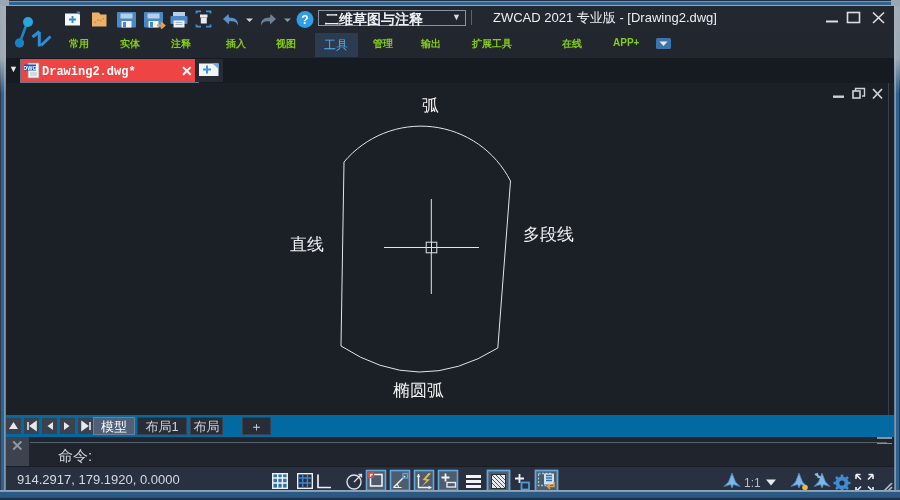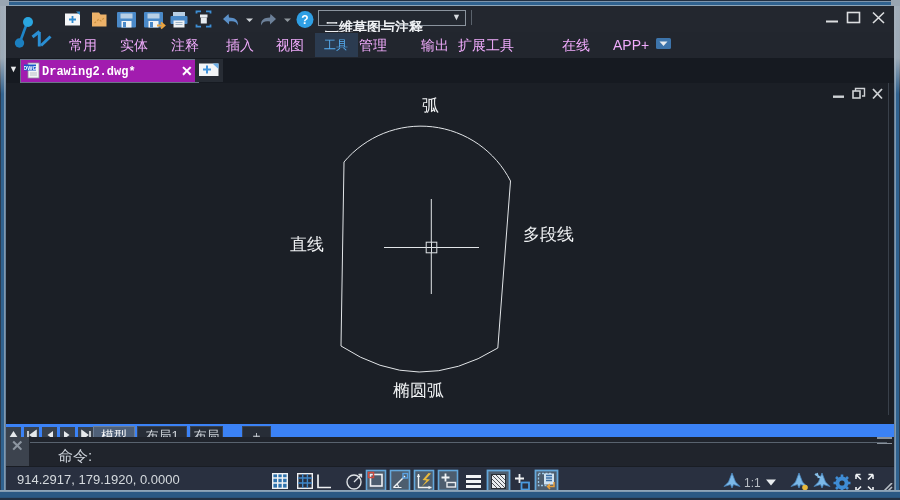--- a/index.html
+++ b/index.html
@@ -13,37 +13,37 @@
 #brd-left { left:0; top:6px; width:6px; height:488px; background:linear-gradient(180deg, rgba(168,178,188,0.95) 0px, rgba(168,178,188,0.9) 52px, rgba(168,178,188,0) 88px), linear-gradient(90deg,#2c3c50 0%,#2c3c50 14%,#30628f 22%,#30628f 62%,#8099b0 70%,#8099b0 86%,#4a5f76 100%); }
 #brd-right { left:894px; top:6px; width:6px; height:488px; background:linear-gradient(180deg, rgba(168,178,188,0.95) 0px, rgba(168,178,188,0.9) 52px, rgba(168,178,188,0) 88px), linear-gradient(90deg,#4a5f76 0%,#8099b0 14%,#8099b0 30%,#30628f 38%,#30628f 78%,#2c3c50 86%,#2c3c50 100%); }
 #brd-bottom { left:0; top:490px; width:900px; height:10px; background:linear-gradient(#8fa5b8 0%,#8fa5b8 14%,#2b5984 22%,#2b5984 74%,#223042 80%,#223042 100%); }
 
 
 #titlebar { left:6px; top:6px; width:888px; height:26px; background:#23272f; }
 #title-text { left:493px; top:9px; width:240px; color:#eceef0; font-size:13px; white-space:nowrap; }
 
 
 #menubar { left:6px; top:32px; width:888px; height:26px; background:#22262e; }
-.mi { position:absolute; top:5px; color:#f0abfc; font-size:14px; font-weight:normal; white-space:nowrap; }
+.mi { position:absolute; top:5px; color:#84cc16; font-size:10px; font-weight:bold; white-space:nowrap; }
 #mi-active { position:absolute; left:309px; top:1px; width:43px; height:24px; background:#2b3b50; }
 #mi-active span { position:absolute; left:9px; top:4px; color:#56aef2; font-size:12px; font-weight:normal; }
 
 
 #tabbar { left:6px; top:58px; width:888px; height:25px; background:#161a21; z-index:5; }
-#ftab { position:absolute; left:14px; top:1px; width:179px; height:24px; background:#a21caf; border:1px solid #6b7789; }
+#ftab { position:absolute; left:14px; top:1px; width:179px; height:24px; background:#ef4444; border:1px solid #6b7789; }
 #ftab .txt { position:absolute; left:21px; top:5px; color:#fff; font-family:"Liberation Mono",monospace; font-weight:bold; font-size:12px; }
 #ftab .x { position:absolute; left:160px; top:3px; color:#fff; font-size:14px; font-weight:bold; }
 #newtab { position:absolute; left:189px; top:1px; width:28px; height:23px; background:#272c34; }
 
 
 #canvas { left:6px; top:80px; width:882px; height:335px; background:#1b1f26; }
 #canvas svg { position:absolute; left:0; top:0; }
 
 
-#layoutbar { left:6px; top:424px; width:888px; height:22px; background:#3b82f6; }
+#layoutbar { left:6px; top:415px; width:888px; height:22px; background:#0369a1; }
 .ltab { position:absolute; top:2px; height:18px; background:#272d37; border:1px solid #3a4250; color:#ced3d9; font-size:13px; text-align:center; line-height:17px; }
 
 
 #cmdline { left:6px; top:437px; width:888px; height:29px; background:#20242c; }
 #cmd-gutter { position:absolute; left:0px; top:0px; width:23px; height:29px; background:#3c434e; }
 #cmd-x { position:absolute; left:5px; top:0px; color:#8d96a1; font-size:15px; font-weight:bold; }
 #cmd-sep { position:absolute; left:24px; top:5px; width:857px; height:1px; background:#59636f; }
 #cmd-text { position:absolute; left:25px; top:10px; color:#ccd2da; font-size:15px;margin-left:27px; }
 #cmd-grip { position:absolute; left:871px; top:0px; width:15px; height:7px; border-top:2px solid #8a929c; border-bottom:1px solid #8a929c; }
 
@@ -98,42 +98,43 @@
     <path d="M 186 10.5 h 7 l -3.5 3.5 z" fill="#cfd4d9"></path>
 
     <path d="M 210.5 6 L 216 11 L 210 16.5 L 210 13.5 C 205 12.5 202.5 14 201 17.5 C 200.7 12 204 9.7 210 9.6 Z" fill="#6c8099"></path>
     <path d="M 224 10.5 h 7 l -3.5 3.5 z" fill="#8f979e"></path>
 
     <circle cx="245" cy="11.5" r="8.5" fill="#2f9fe4"></circle>
     <text x="245" y="16" text-anchor="middle" font-family="Liberation Sans" font-size="12" font-weight="bold" fill="#fff">?</text>
   </svg>
 
   <div class="abs" style="left:318px;top:10px;width:148px;height:16px;border:1px solid #8b949e;background:#232830;">
-    <span style="position:absolute;left:6px;top:0px;color:#eef0f3;font-size:14px;font-weight:bold;margin-top:8px;">二维草图与注释</span>
+    <span style="position:absolute;left:6px;top:0px;color:#eef0f3;font-size:14px;font-weight:bold;">二维草图与注释</span>
     <span style="position:absolute;right:4px;top:1px;color:#d8dce0;font-size:9px;">▼</span>
   </div>
   <div class="abs" style="left:471px;top:10px;width:1px;height:15px;background:#5a626c;"></div>
+  <div class="abs" id="title-text">ZWCAD 2021 专业版 - [Drawing2.dwg]</div>
 
   <svg class="abs" style="left:820px;top:8px;" width="72" height="20" viewBox="0 0 72 20">
     <rect x="6" y="12.5" width="12" height="2" fill="#dcdee0"></rect>
     <rect x="27.5" y="4.5" width="12" height="10" fill="none" stroke="#dcdee0" stroke-width="1.6"></rect>
     <path d="M 53 4.5 L 64 15 M 64 4.5 L 53 15" stroke="#dcdee0" stroke-width="1.6"></path>
   </svg>
   <div class="abs" id="menubar">
     <div id="mi-active">
         <span>工具</span>
       </div>
     <span class="mi" style="left:63px;">常用</span>
     <span class="mi" style="left:114px;text-align:right;">实体</span>
     <span class="mi" style="left:165px;">注释</span>
     <span class="mi" style="left:220px;">插入</span>
     <span class="mi" style="left:270px;">视图</span>
-    <span class="mi" style="left:353px;">管理</span>
+    <span class="mi" style="left:367px;">管理</span>
     <span class="mi" style="left:415px;">输出</span>
-    <span class="mi" style="left:452px;">扩展工具</span>
+    <span class="mi" style="left:466px;">扩展工具</span>
     <span class="mi" style="left:556px;">在线</span>
     <span class="mi" style="left:607px;">APP+</span>
     <svg style="position:absolute;left:649px;top:5px;" width="18" height="14" viewBox="0 0 18 14">
       <rect x="1" y="1" width="15" height="11" rx="1.5" fill="#3d74ab"></rect>
       <path d="M 4.5 4.5 h 8 l -4 4.5 z" fill="#e8ecf0"></path>
     </svg>
   </div>
   <div class="abs" id="tabbar">
     <span style="position:absolute;left:3px;top:6px;color:#e8eaec;font-size:9px;">▼</span>
     <div id="ftab">

